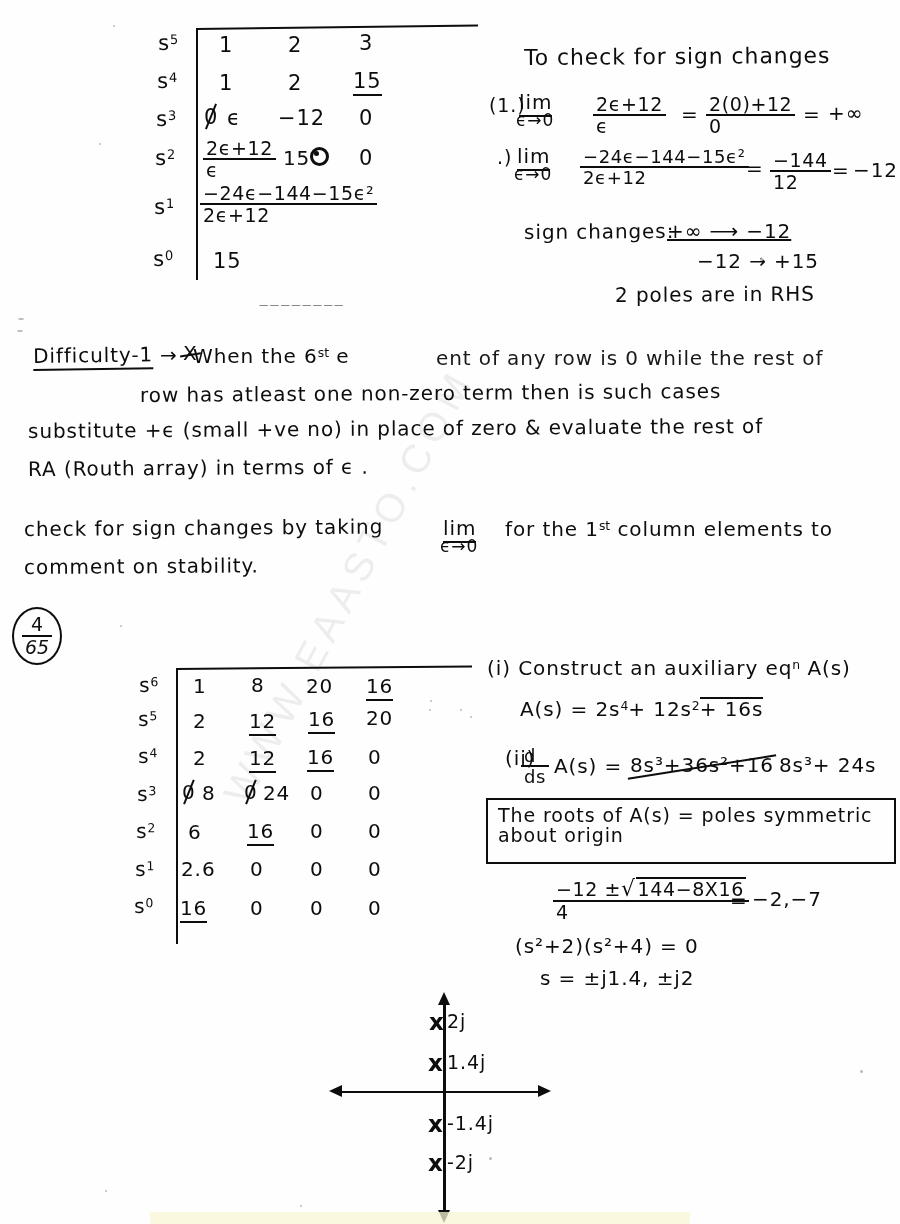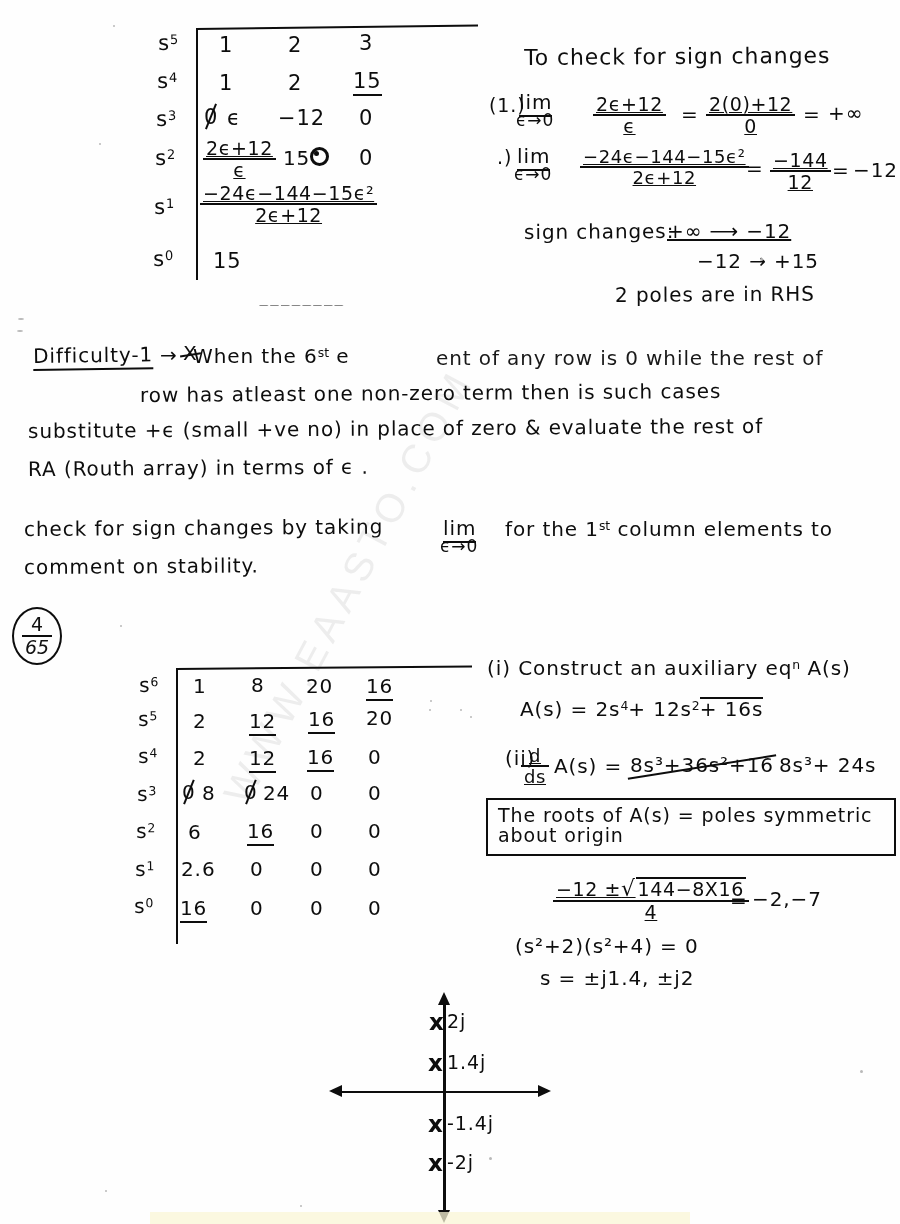--- a/index.html
+++ b/index.html
@@ -33,24 +33,22 @@
   .s22 { font-size: 22px; }
   .s17 { font-size: 17px; }
   .slant1 { transform: rotate(-0.8deg); }
   .slantn { transform: rotate(-0.4deg); }
   sup { font-size: 0.62em; vertical-align: 0.45em; letter-spacing: 0; }
 
   
   .frac {
     display: inline-block;
     vertical-align: middle;
-    text-align: center;
     line-height: 1.06;
     letter-spacing: 0.6px;
-    text-decoration: underline;
   }
   .frac .num { display: block; padding: 0 3px; }
   .frac .den { display: block; border-top: 2px solid #0d0d0d; padding: 0 3px; }
 
   
   .strike {
     position: relative;
     display: inline-block;
   }
   .strike::after {
@@ -103,21 +101,21 @@
   
   .underline-hw {
     border-bottom: 2px solid #0d0d0d;
     padding-bottom: 1px;
   }
   .overbar { border-top: 2px solid #0d0d0d; padding-top: 0px; display:inline-block; }
 
   .boxed {
     position: absolute;
     border: 2.2px solid #0d0d0d;
-    padding: 6px 8px 8px 10px;
+    padding: 6px 8px 16px 10px;
     line-height: 1.35;
   }
 
   .circnum {
     position: absolute;
     width: 46px; height: 54px;
     border: 2.2px solid #0d0d0d;
     border-radius: 50%;
     display: flex;
     flex-direction: column;

